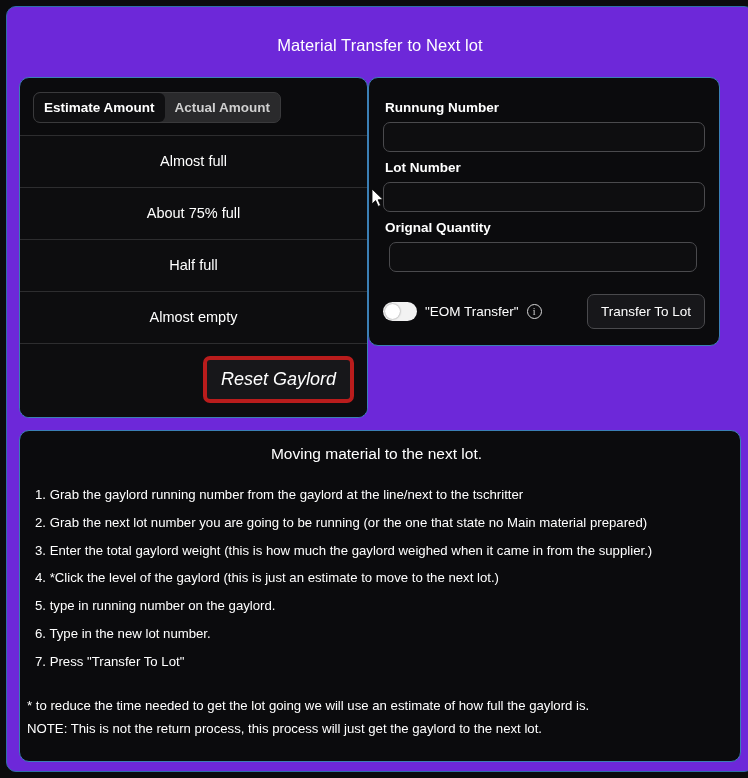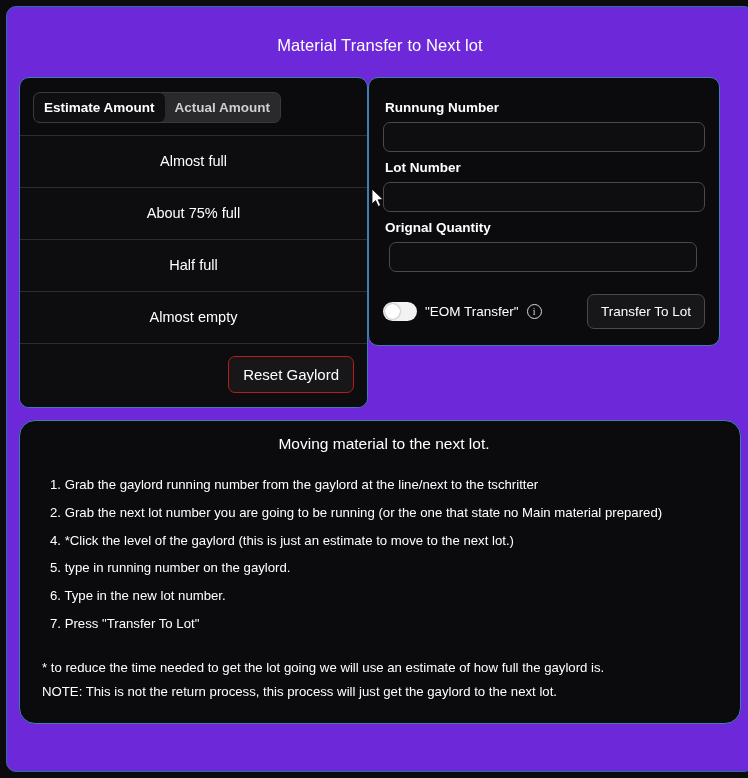--- a/index.html
+++ b/index.html
@@ -94,26 +94,27 @@
   .reset-row {
     border-top: 1px solid #2d2d2f;
     display: flex;
     justify-content: flex-end;
     padding: 12px 13px 14px 13px;
     background: #0d0d0f;
   }
   .reset-btn {
     background: #17171a;
     color: #ffffff;
-    border: 1px solid #b91c1c;
+    border: 4px solid #b91c1c;
     border-radius: 7px;
-    font-size: 15px;
+    font-size: 18px;
     padding: 9px 14px;
     cursor: pointer;
     font-family: "Liberation Sans", sans-serif;
+    font-style: italic;
   }
 
   
   .right-panel {
     width: 352px;
     padding: 14px 14px 16px 14px;
   }
   .field-label {
     font-size: 13.5px;
     font-weight: bold;
@@ -190,22 +191,21 @@
     border-radius: 7px;
     font-size: 13.5px;
     padding: 9px 13px;
     cursor: pointer;
     font-family: "Liberation Sans", sans-serif;
   }
 
   
   .instructions {
     margin: 12px 12px 0 12px;
-    padding: 14px 14px 18px 22px;
-    border-radius: 16px;
+    padding: 14px 14px 18px 7px;
   }
   .instructions-title {
     text-align: center;
     font-size: 15.5px;
     color: #ffffff;
     margin-bottom: 22px;
   }
   .step {
     font-size: 13.2px;
     color: #ffffff;
@@ -280,20 +280,21 @@
         <button class="transfer-btn">Transfer To Lot</button>
       </div>
     </div>
   </div>
 
   <div class="panel instructions">
     <div class="instructions-title">Moving material to the next lot.</div>
 
     <div class="step">1. Grab the gaylord running number from the gaylord at the line/next to the tschritter</div>
     <div class="step">2. Grab the next lot number you are going to be running (or the one that state no Main material prepared)</div>
+    <div class="step">3. Enter the total gaylord weight (this is how much the gaylord weighed when it came in from the supplier.)</div>
     <div class="step">4. *Click the level of the gaylord (this is just an estimate to move to the next lot.)</div>
     <div class="step">5. type in running number on the gaylord.</div>
     <div class="step">6. Type in the new lot number.</div>
     <div class="step">7. Press "Transfer To Lot"</div>
 
     <div class="note-gap"></div>
 
     <div class="note">* to reduce the time needed to get the lot going we will use an estimate of how full the gaylord is.</div>
     <div class="note">NOTE: This is not the return process, this process will just get the gaylord to the next lot.</div>
   </div>

